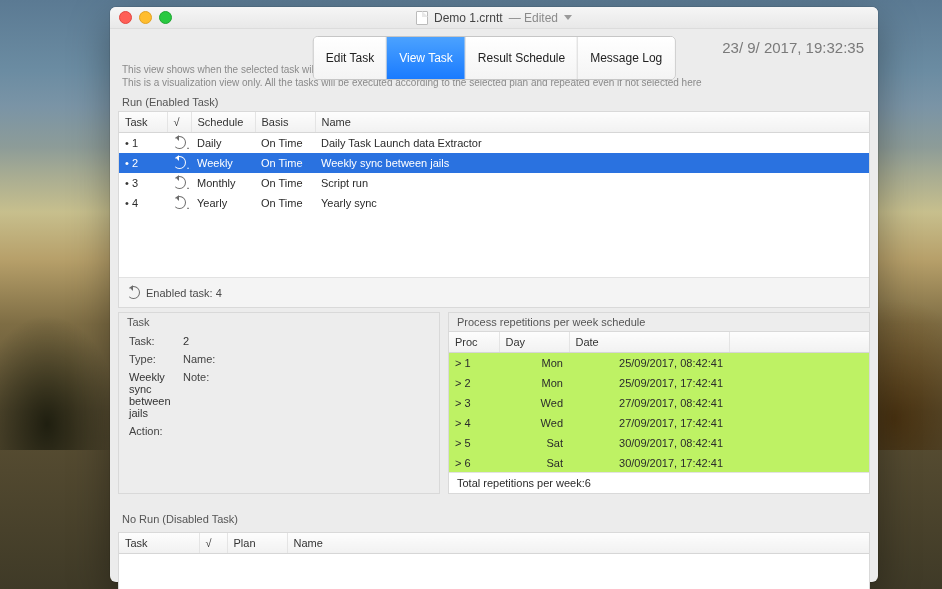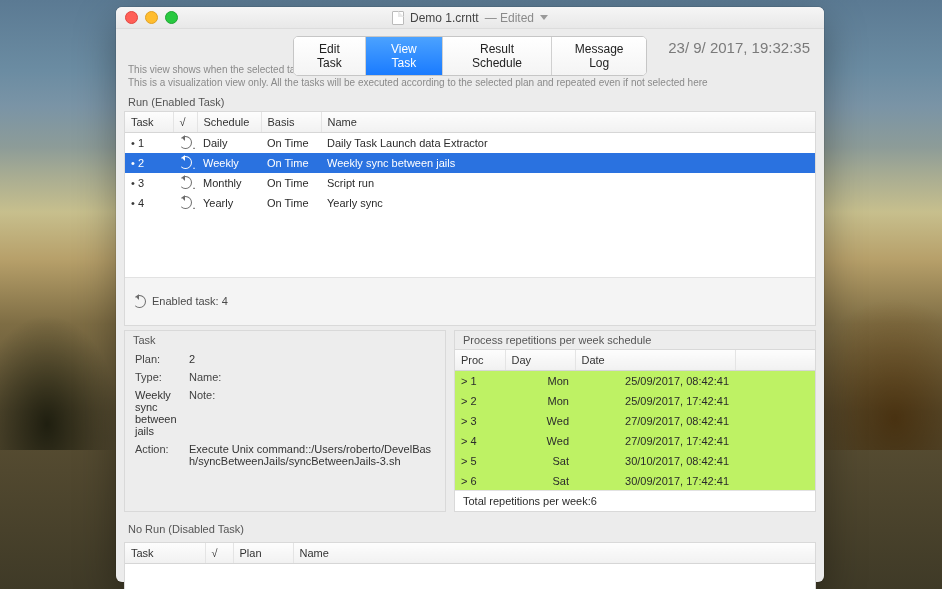--- a/index.html
+++ b/index.html
@@ -8,39 +8,39 @@
     overflow:hidden}
   
   .fg1{position:absolute;left:0;right:0;top:190px;height:260px;
     background:
       radial-gradient(120px 180px at 5% 90%,#2e3b20 0%,transparent 60%),
       radial-gradient(130px 170px at 25% 92%,#2c3a20 0%,transparent 60%),
       radial-gradient(120px 170px at 45% 94%,#2b381f 0%,transparent 60%),
       radial-gradient(160px 200px at 95% 88%,#c48a27 0%,transparent 60%),
       radial-gradient(120px 150px at 80% 90%,#b38230 0%,transparent 60%);
     mix-blend-mode:multiply;opacity:.8}
-  .window{position:absolute;left:116px;top:7px;width:708px;height:575px;
+  .window{position:absolute;left:110px;top:7px;width:768px;height:575px;
     border-radius:6px;background:#ececec;box-shadow:0 15px 40px rgba(0,0,0,.35),0 0 0 1px rgba(0,0,0,.08)}
   .titlebar{height:21px;position:relative;border-top-left-radius:6px;border-top-right-radius:6px;
     background:linear-gradient(#f6f6f6,#e8e8e8);border-bottom:1px solid #dcdcdc;display:flex;align-items:center}
   .tlights{display:flex;gap:7px;padding-left:9px}
   .tl{width:11px;height:11px;border-radius:50%}
   .tl.red{background:#ff5f57;border:1px solid #e24640}
   .tl.yel{background:#ffbd2e;border:1px solid #e1a124}
   .tl.grn{background:#28c940;border:1px solid #1fa532}
   .titlecenter{position:absolute;left:0;right:0;text-align:center;font-size:12px;color:#444;display:flex;align-items:center;justify-content:center;gap:6px}
   .titlecenter .dim{color:#8a8a8a}
   .doc-icon{display:inline-block;width:10px;height:12px;background:#fff;border:1px solid #bbb;border-radius:1px;position:relative}
   .doc-icon::after{content:"";position:absolute;right:-1px;top:-1px;border:3px solid transparent;border-left-color:#e8e8e8;border-bottom-color:#e8e8e8}
   .chev{width:0;height:0;border-left:4px solid transparent;border-right:4px solid transparent;border-top:5px solid #9a9a9a}
 
   .topbar{position:relative;height:34px}
   .datetime{position:absolute;right:14px;top:10px;font-size:15px;color:#7a7a7a}
   .seg{position:absolute;left:50%;top:7px;transform:translateX(-50%);display:flex;border:1px solid #c6c6c6;border-radius:5px;overflow:hidden;background:#fff}
-  .seg button{appearance:none;border:none;background:linear-gradient(#ffffff,#f4f4f4);padding:5px 12px;font-size:12px;color:#222;border-right:1px solid #d0d0d0}
+  .seg button{appearance:none;border:none;background:linear-gradient(#ffffff,#f4f4f4);padding:14px 12px;font-size:12px;color:#222;border-right:1px solid #d0d0d0}
   .seg button:last-child{border-right:none}
   .seg button.active{background:linear-gradient(#4ba2ff,#1a7bff);color:#fff}
 
   .desc{padding:0 12px 4px;color:#8a8a8a;font-size:10px;line-height:13px}
 
   .sec-label{padding:3px 12px;color:#555}
   .panel{margin:0 8px;background:#fff;border:1px solid #d9d9d9}
 
   .tbl{width:100%;border-collapse:collapse;table-layout:fixed}
   .thead th{font-weight:400;text-align:left;color:#333;background:linear-gradient(#fdfdfd,#f1f1f1);
@@ -49,21 +49,21 @@
   .row td{padding:2px 6px;height:16px;white-space:nowrap;overflow:hidden;text-overflow:ellipsis}
   .row.selected td{background:#2a72e0;color:#fff}
   .bullet{color:#3a3a3a}
   .row.selected .bullet{color:#fff}
   .refresh{display:inline-block;width:11px;height:11px;border:1.4px solid #6b6b6b;border-radius:50%;border-left-color:transparent;position:relative}
   .refresh::after{content:"";position:absolute;left:-1px;top:-2px;border:3px solid transparent;border-right-color:#6b6b6b}
   .row.selected .refresh{border-color:#fff;border-left-color:transparent}
   .row.selected .refresh::after{border-right-color:#fff}
   .panel .body{height:144px;overflow:auto}
 
-  .footer{display:flex;align-items:flex-start;gap:6px;padding:17px 8px;background:#f4f4f4;border-top:1px solid #e2e2e2;color:#4a4a4a}
+  .footer{display:flex;align-items:flex-end;gap:6px;padding:8px 8px;background:#f4f4f4;border-top:1px solid #e2e2e2;color:#4a4a4a}
 
   .midrow{display:flex;gap:8px;margin:4px 8px 0}
   .box{border:1px solid #d9d9d9;background:#ededed}
   .box .box-title{padding:3px 8px;color:#555}
   .task-box{flex:0 0 320px;height:180px}
   .kv{display:grid;grid-template-columns:54px 1fr;row-gap:6px;padding:4px 10px 0;color:#333}
   .kv .k{color:#444}
   .proc-box{flex:1;height:180px;display:flex;flex-direction:column}
   .proc-body{flex:1;background:#bef264;border-top:1px solid #d9d9d9;overflow:auto}
   .proc-footer{padding:4px 8px;background:#fff;border-top:1px solid #e2e2e2}
@@ -175,28 +175,27 @@
       <div class="footer">
         <span class="refresh"></span>
         <span>Enabled task: 4</span>
       </div>
     </div>
 
     <div class="midrow">
       <div class="box task-box">
         <div class="box-title">Task</div>
         <div class="kv">
-          <div class="k">Plan:</div>
+          <div class="k">Task:</div>
           <div>2</div>
           <div class="k">Type:</div>
           <div class="k">Name:</div>
           <div>Weekly sync between jails</div>
           <div class="k">Note:</div>
           <div class="k">Action:</div>
-          <div style="word-break:break-all">Execute Unix command::/Users/roberto/DevelBash/syncBetweenJails/syncBetweenJails-3.sh</div>
         </div>
       </div>
 
       <div class="box proc-box">
         <div class="box-title">Process repetitions per week schedule</div>
         <div class="proc-body">
           <table class="tbl">
             <colgroup>
                 <col class="col-proc">
                 <col class="col-day">
@@ -232,37 +231,37 @@
                 </tr>
                 <tr class="row">
                   <td>&gt; 4</td>
                   <td class="center">Wed</td>
                   <td class="center">27/09/2017, 17:42:41</td>
                   <td></td>
                 </tr>
                 <tr class="row">
                   <td>&gt; 5</td>
                   <td class="center">Sat</td>
-                  <td class="center">30/10/2017, 08:42:41</td>
+                  <td class="center">30/09/2017, 08:42:41</td>
                   <td></td>
                 </tr>
                 <tr class="row">
                   <td>&gt; 6</td>
                   <td class="center">Sat</td>
                   <td class="center">30/09/2017, 17:42:41</td>
                   <td></td>
                 </tr>
               </tbody>
           </table>
         </div>
         <div class="proc-footer">Total repetitions per week:6</div>
       </div>
     </div>
 
-    <div class="sec-label" style="margin-top:8px">No Run (Disabled Task)</div>
+    <div class="sec-label" style="margin-top:16px">No Run (Disabled Task)</div>
     <div class="panel disabled-panel">
       <table class="tbl">
         <colgroup>
             <col style="width:80px">
             <col style="width:28px">
             <col style="width:60px">
             <col>
           </colgroup>
         <thead class="thead">
           <tr>

